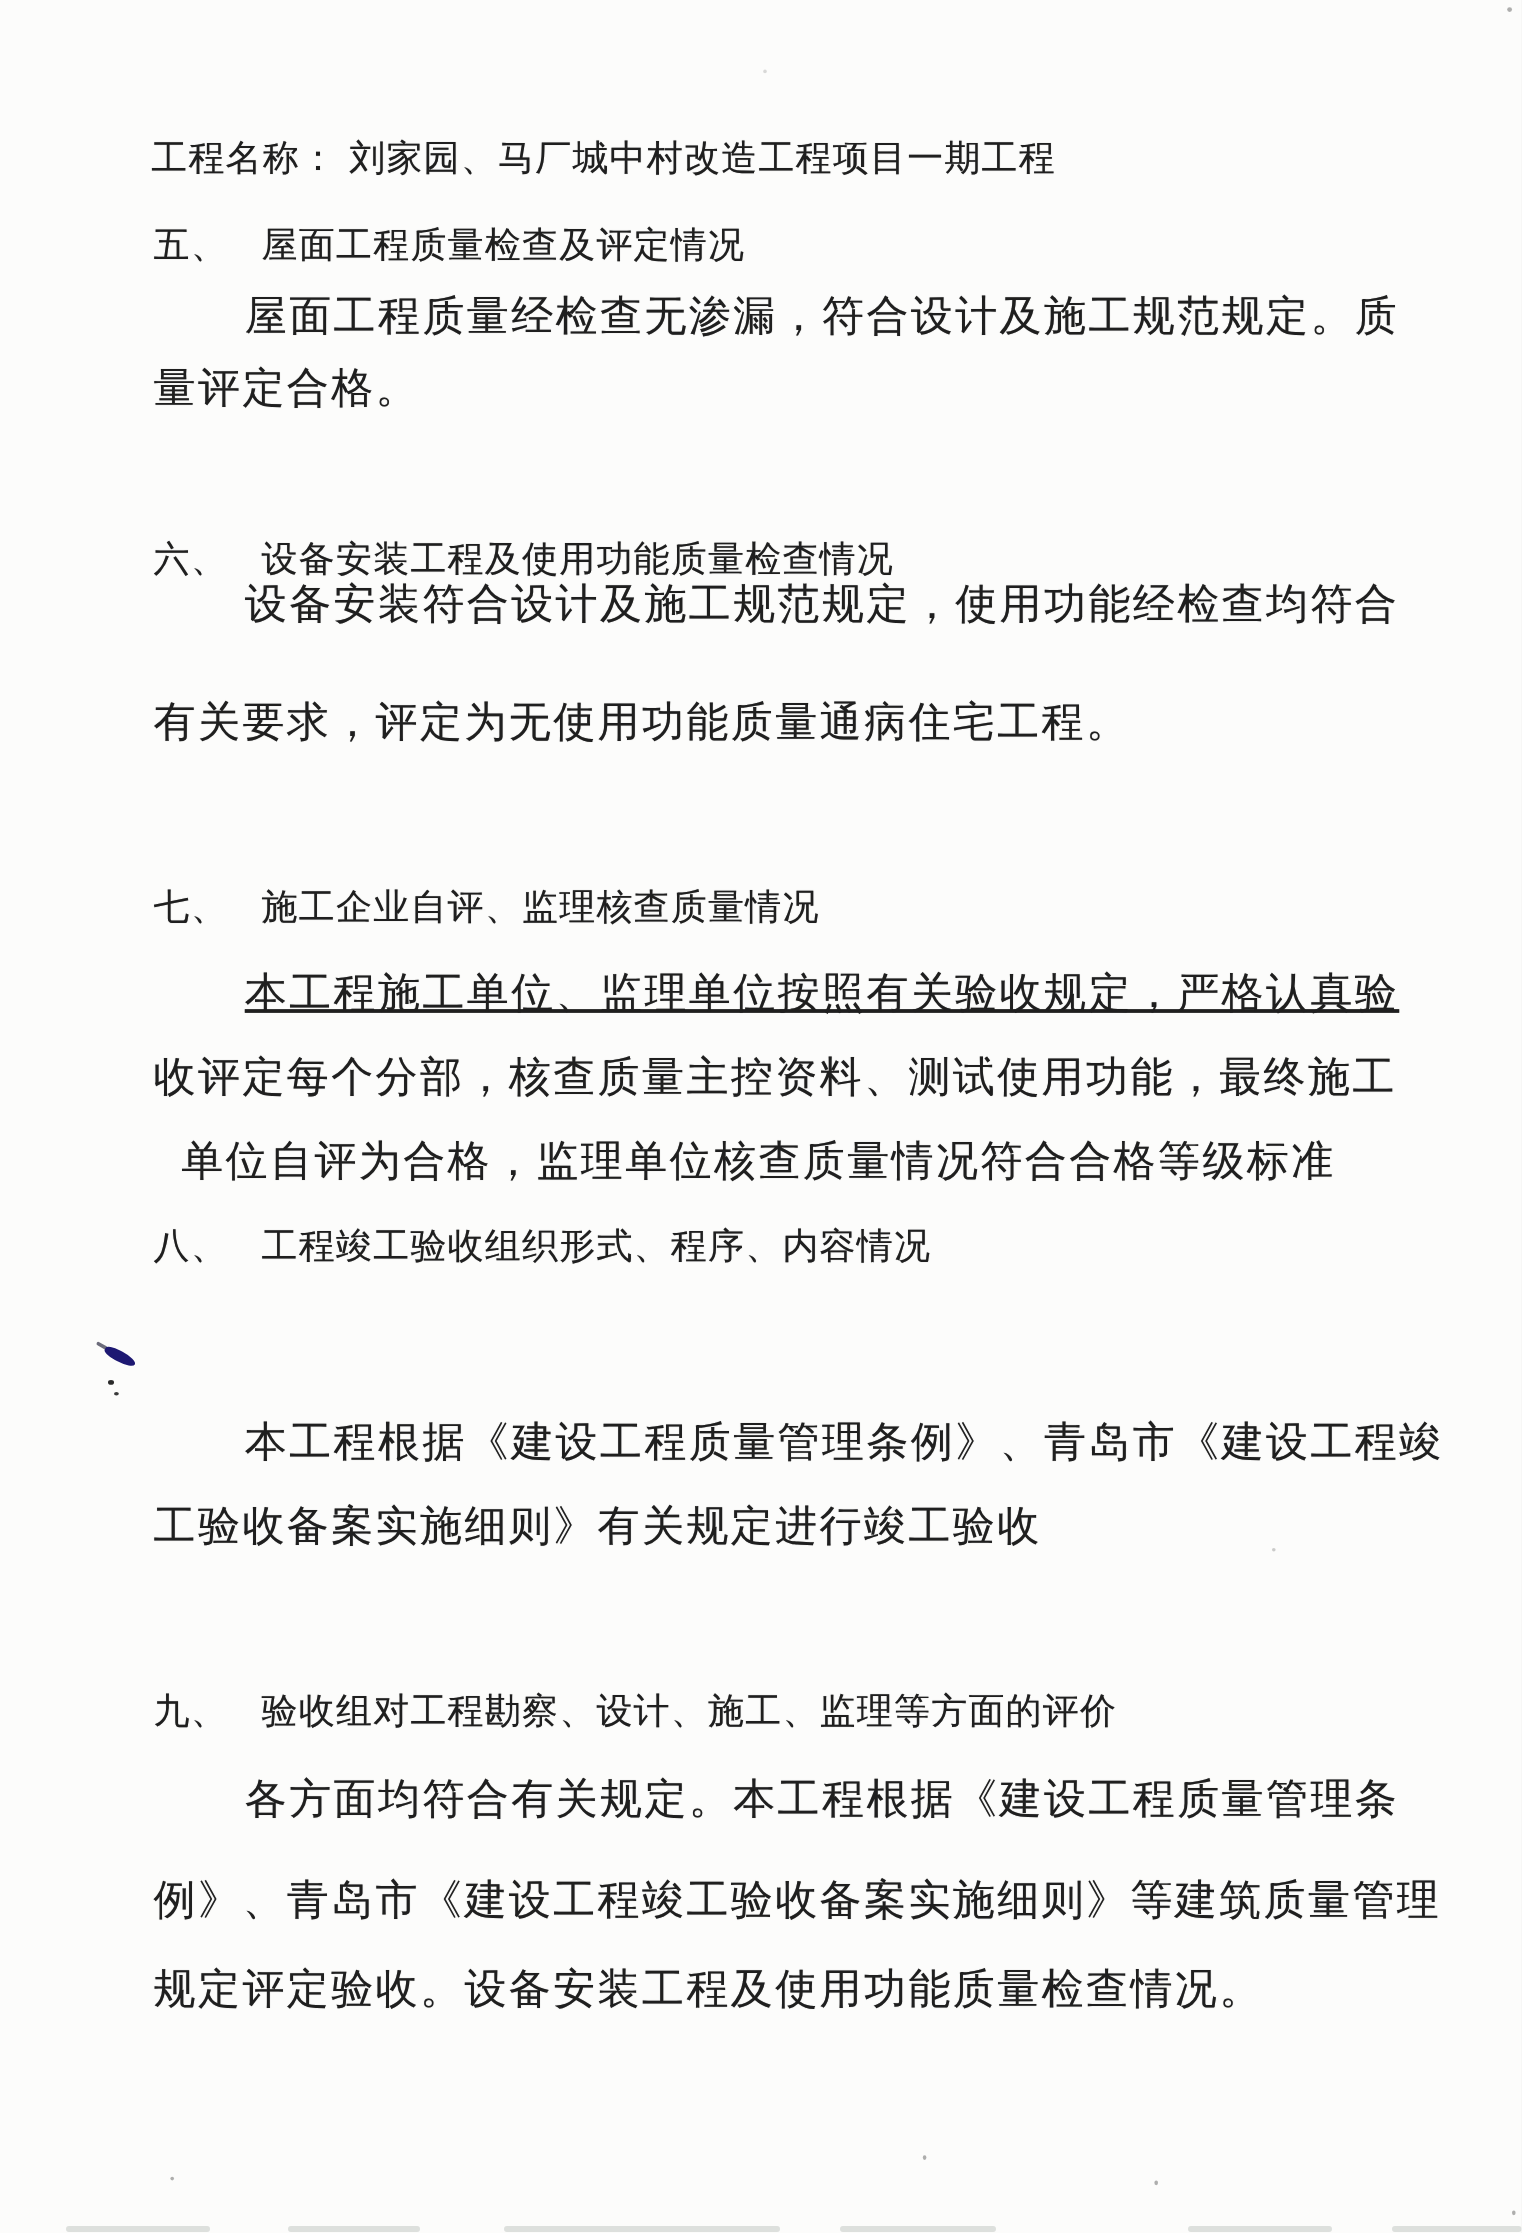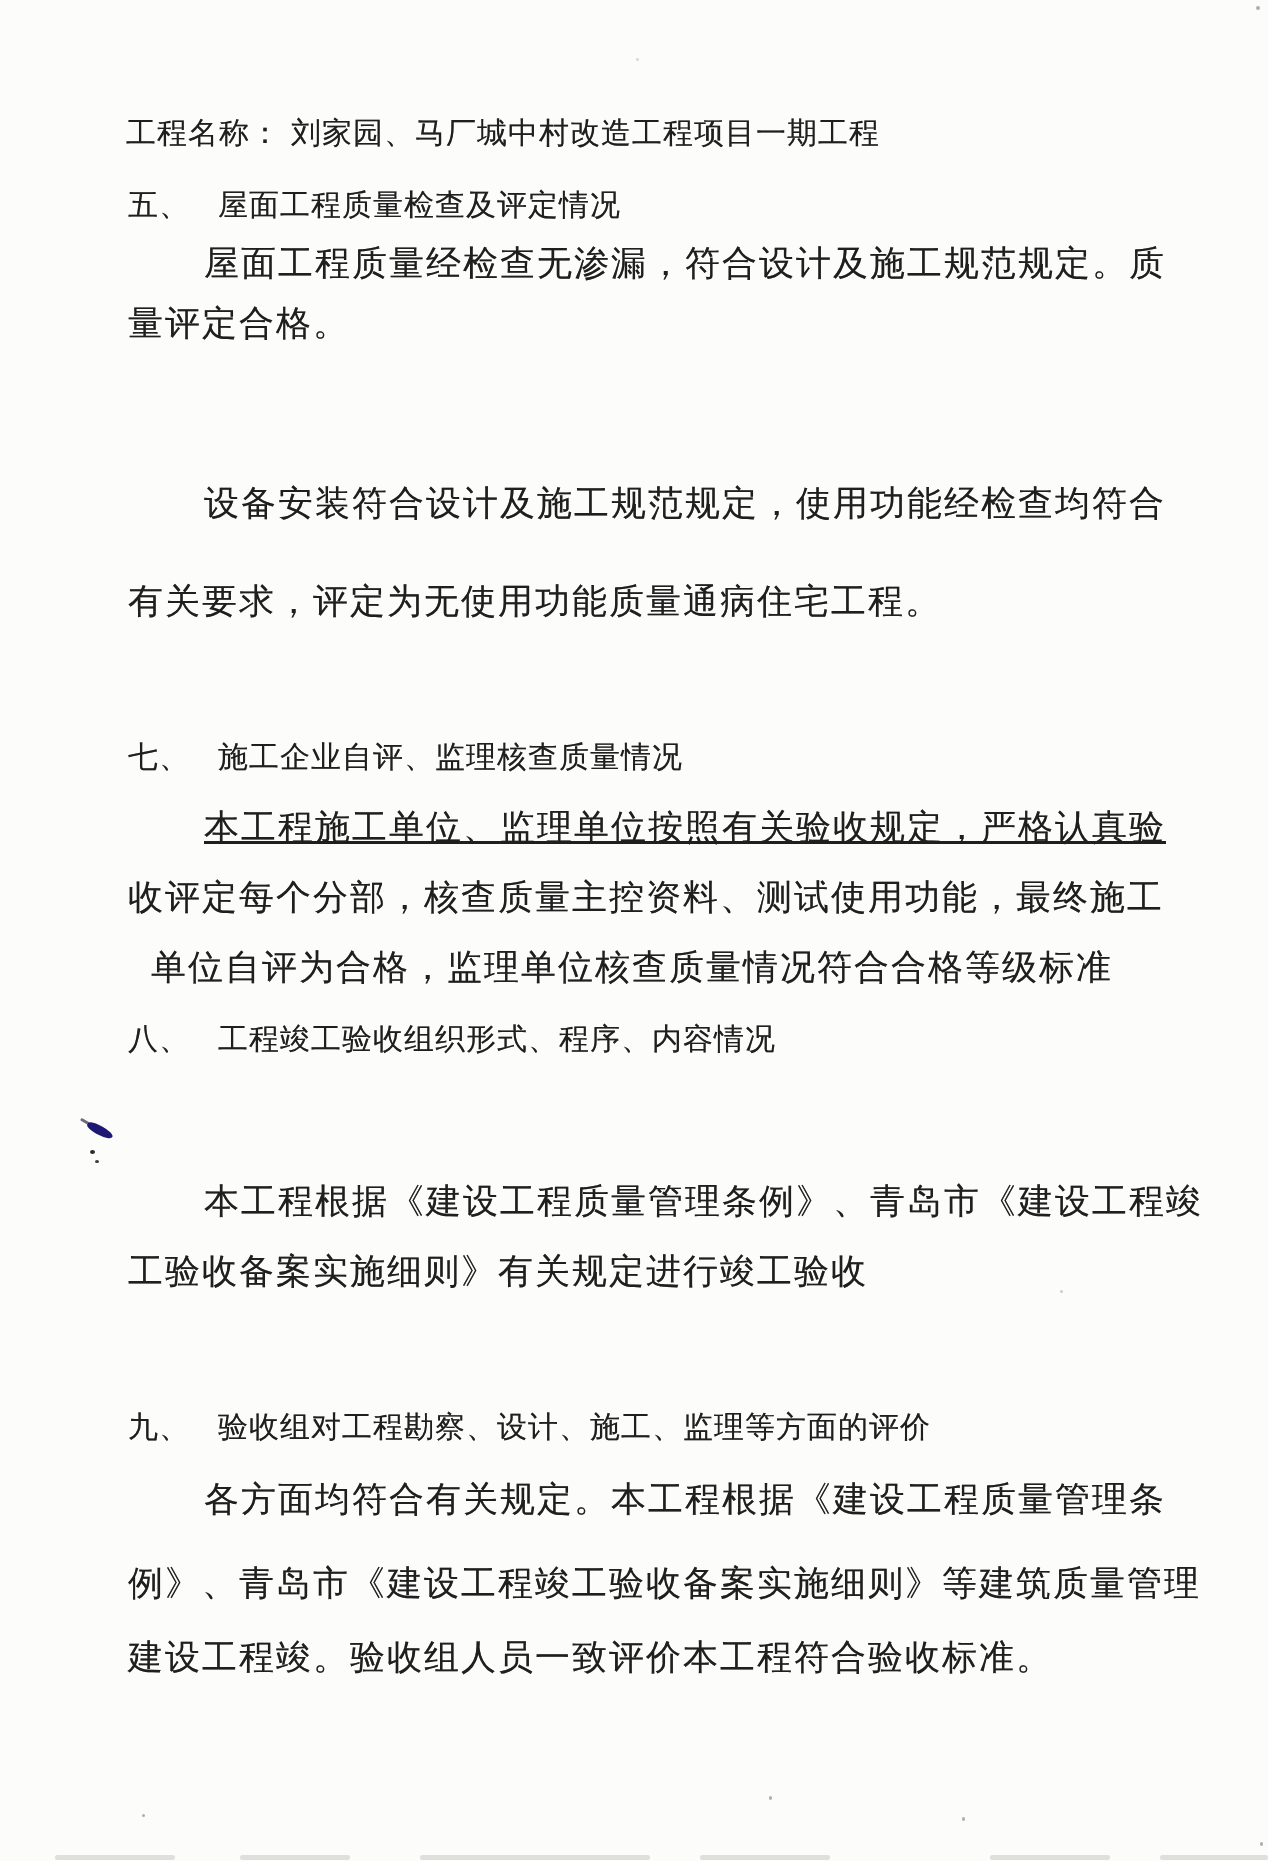--- a/index.html
+++ b/index.html
@@ -149,20 +149,23 @@
   <div class="line project-line l-project">
     <span class="proj-label">工程名称：</span><span class="proj-name">刘家园、马厂城中村改造工程项目一期工程</span>
   </div>
 
   <div class="line heading-line l-h5">
     <span class="sec-number">五、</span><span class="sec-title">屋面工程质量检查及评定情况</span>
   </div>
   <div class="line body-line indent l-b5a">屋面工程质量经检查无渗漏，符合设计及施工规范规定。质</div>
   <div class="line body-line l-b5b">量评定合格。</div>
 
+  <div class="line heading-line l-h6">
+    <span class="sec-number">六、</span><span class="sec-title">设备安装工程及使用功能质量检查情况</span>
+  </div>
   <div class="line body-line indent l-b6a">设备安装符合设计及施工规范规定，使用功能经检查均符合</div>
   <div class="line body-line l-b6b">有关要求，评定为无使用功能质量通病住宅工程。</div>
 
   <div class="line heading-line l-h7">
     <span class="sec-number">七、</span><span class="sec-title">施工企业自评、监理核查质量情况</span>
   </div>
   <div class="line body-line indent l-b7a">本工程施工单位、监理单位按照有关验收规定，严格认真验</div>
   <div class="line body-line l-b7b">收评定每个分部，核查质量主控资料、测试使用功能，最终施工</div>
   <div class="line body-line l-b7c">单位自评为合格，监理单位核查质量情况符合合格等级标准</div>
 
@@ -170,21 +173,21 @@
     <span class="sec-number">八、</span><span class="sec-title">工程竣工验收组织形式、程序、内容情况</span>
   </div>
   <div class="line body-line indent l-b8a">本工程根据《建设工程质量管理条例》、青岛市《建设工程竣</div>
   <div class="line body-line l-b8b">工验收备案实施细则》有关规定进行竣工验收</div>
 
   <div class="line heading-line l-h9">
     <span class="sec-number">九、</span><span class="sec-title">验收组对工程勘察、设计、施工、监理等方面的评价</span>
   </div>
   <div class="line body-line indent l-b9a">各方面均符合有关规定。本工程根据《建设工程质量管理条</div>
   <div class="line body-line l-b9b">例》、青岛市《建设工程竣工验收备案实施细则》等建筑质量管理</div>
-  <div class="line body-line l-b9c">建设工程竣。验收组人员一致评价本工程符合验收标准。</div>
+  <div class="line body-line l-b9c">规定评定验收。设备安装工程及使用功能质量检查情况。</div>
 
   <div class="ink-mark">
     <span class="ink-tail"></span>
     <span class="ink-stroke"></span>
     <span class="ink-dot1"></span>
     <span class="ink-dot2"></span>
   </div>
 
   <span class="speck s1"></span>
   <span class="speck s2"></span>

